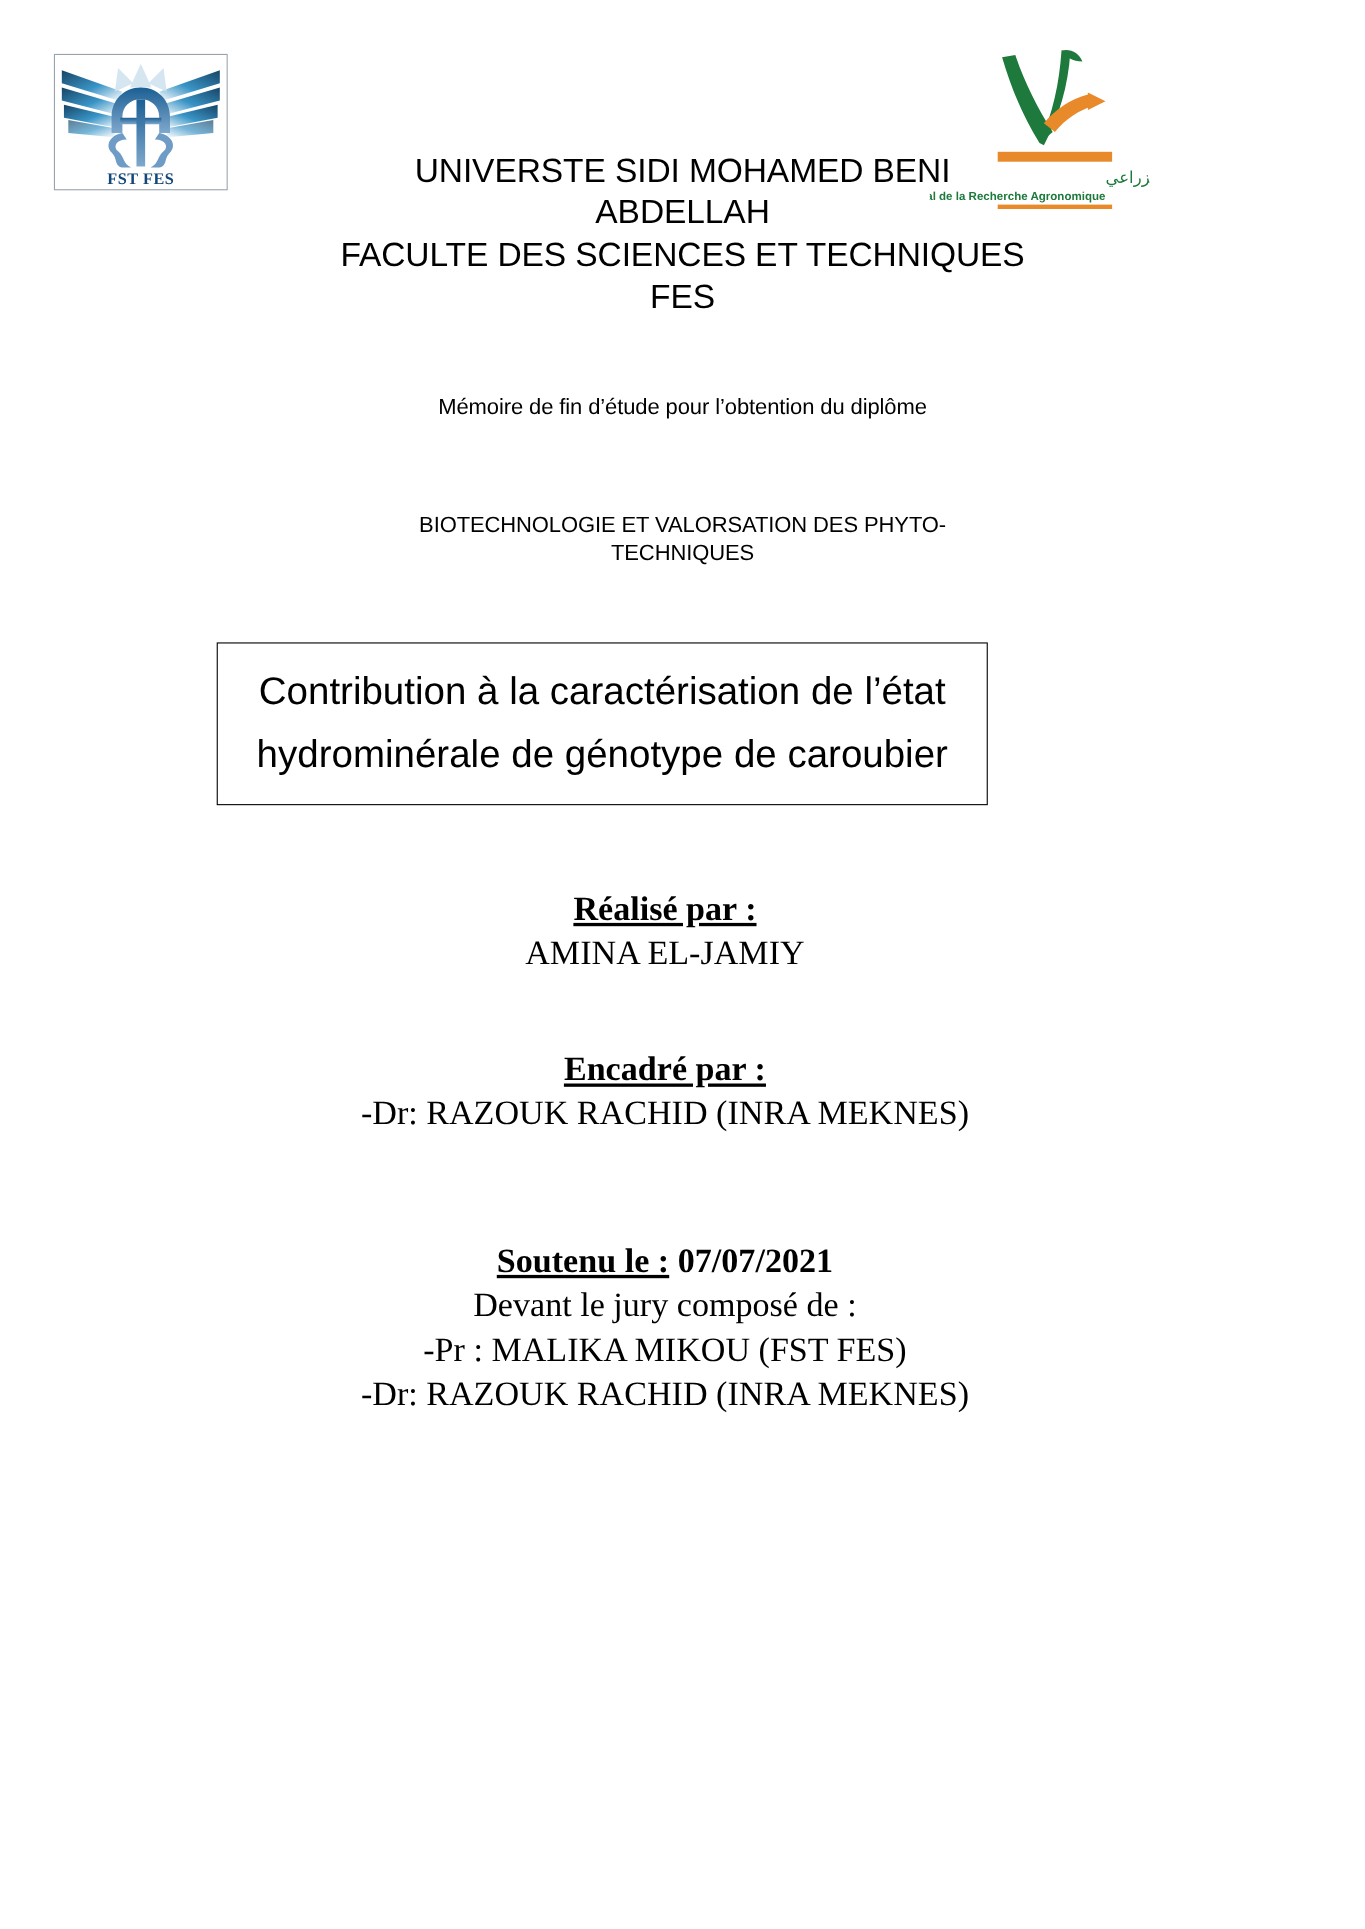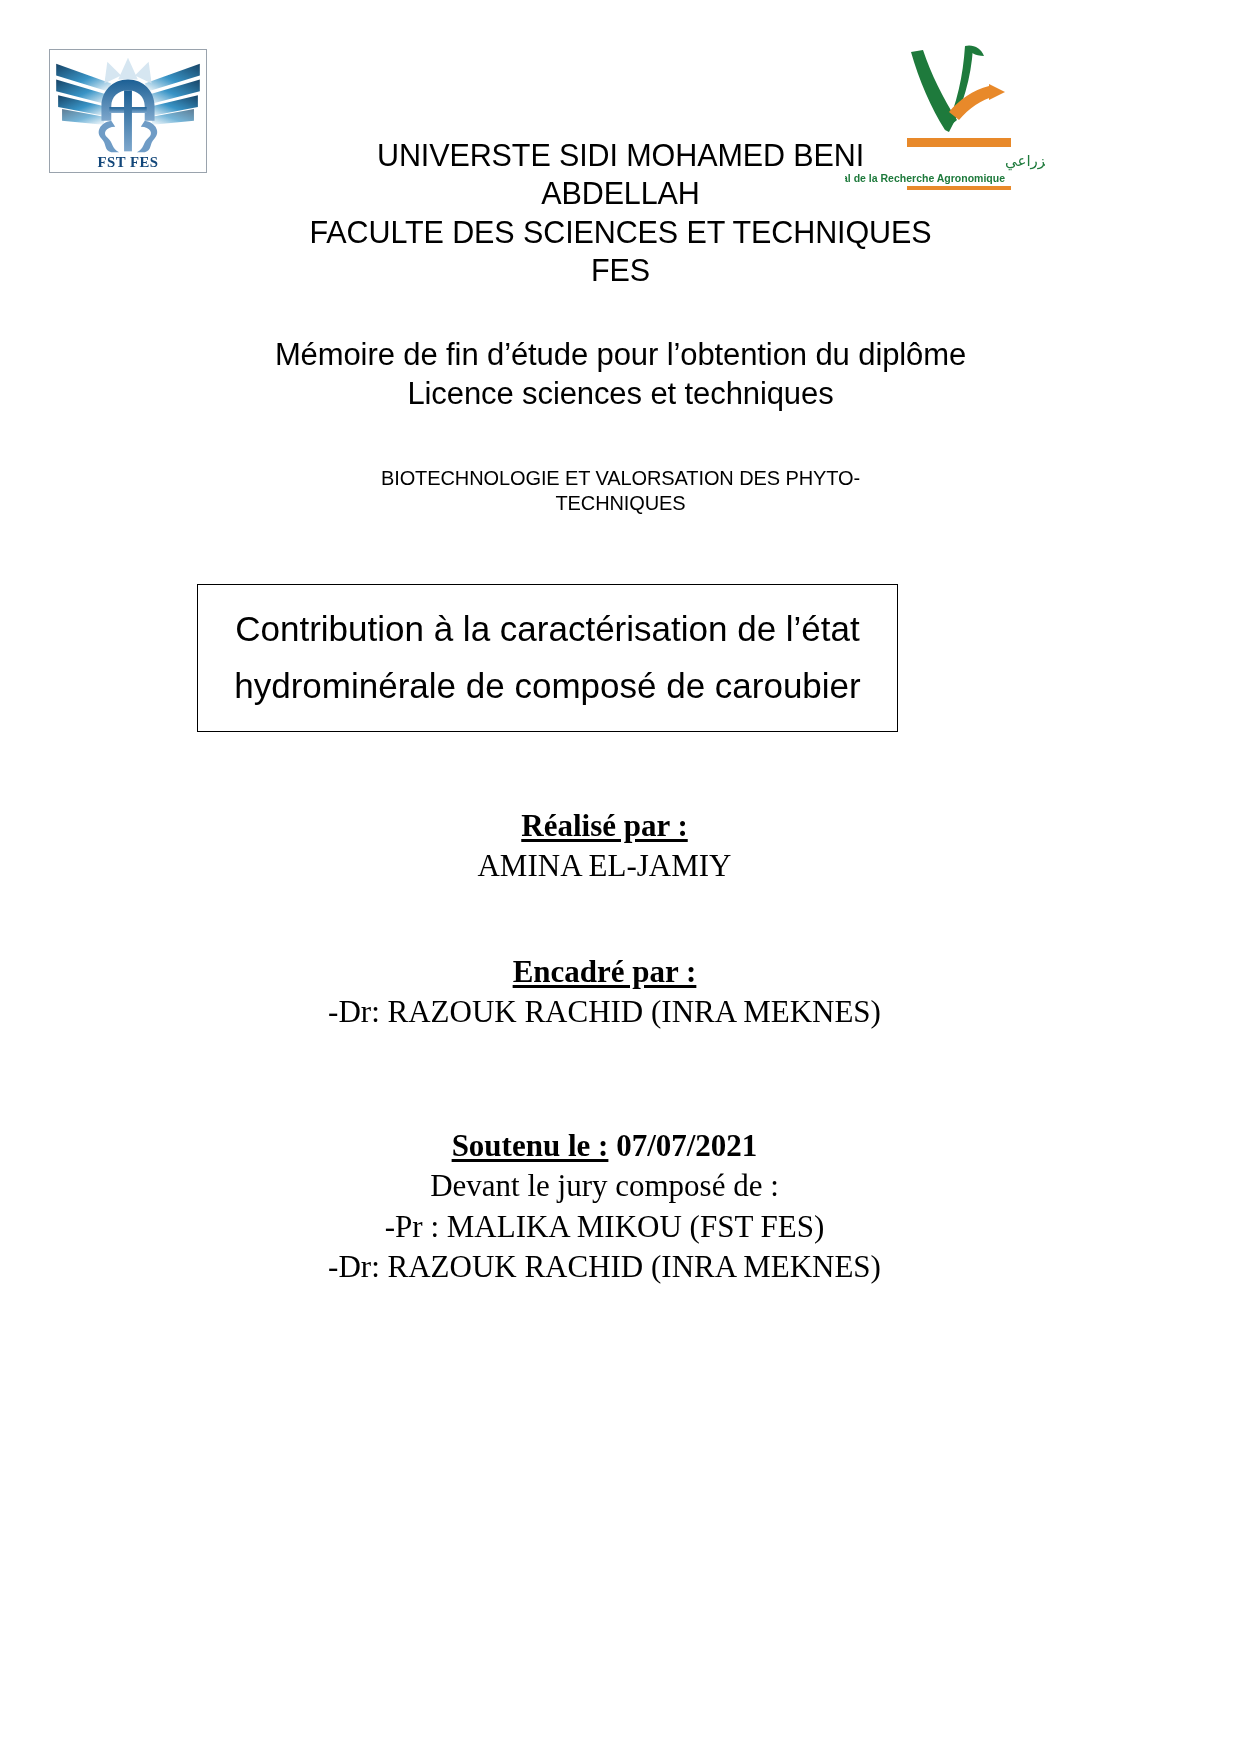--- a/index.html
+++ b/index.html
@@ -59,22 +59,22 @@
     letter-spacing: -0.1px;
   }
 
   .uni-head {
     top: 136px;
     font-size: 30.5px;
   }
   .uni-head .ln { display: block; }
 
   .memoire {
-    top: 335px;
-    font-size: 31px;
+    top: 358px;
+    font-size: 20px;
   }
   .memoire .ln { display: block; }
 
   .filiere {
     top: 450px;
     font-size: 20px;
     margin-top: 16px;
   }
   .filiere .ln { display: block; }
 
@@ -198,31 +198,30 @@
 
   <div class="sans-block uni-head">
     <span class="ln">UNIVERSTE SIDI MOHAMED BENI</span>
     <span class="ln">ABDELLAH</span>
     <span class="ln">FACULTE DES SCIENCES ET TECHNIQUES</span>
     <span class="ln">FES</span>
   </div>
 
   <div class="sans-block memoire">
     <span class="ln">Mémoire de fin d’étude pour l’obtention du diplôme</span>
-    <span class="ln">Licence sciences et techniques</span>
   </div>
 
   <div class="sans-block filiere">
     <span class="ln">BIOTECHNOLOGIE ET VALORSATION DES PHYTO-</span>
     <span class="ln">TECHNIQUES</span>
   </div>
 
   <div class="title-box">
     <span class="ln">Contribution à la caractérisation de l’état</span>
-    <span class="ln">hydrominérale de composé de caroubier</span>
+    <span class="ln">hydrominérale de génotype de caroubier</span>
   </div>
 
   <div class="serif-block realise">
     <span class="ln lbl">Réalisé par :</span>
     <span class="ln">AMINA EL-JAMIY</span>
   </div>
 
   <div class="serif-block encadre">
     <span class="ln lbl">Encadré par :</span>
     <span class="ln">-Dr: RAZOUK RACHID (INRA MEKNES)</span>

